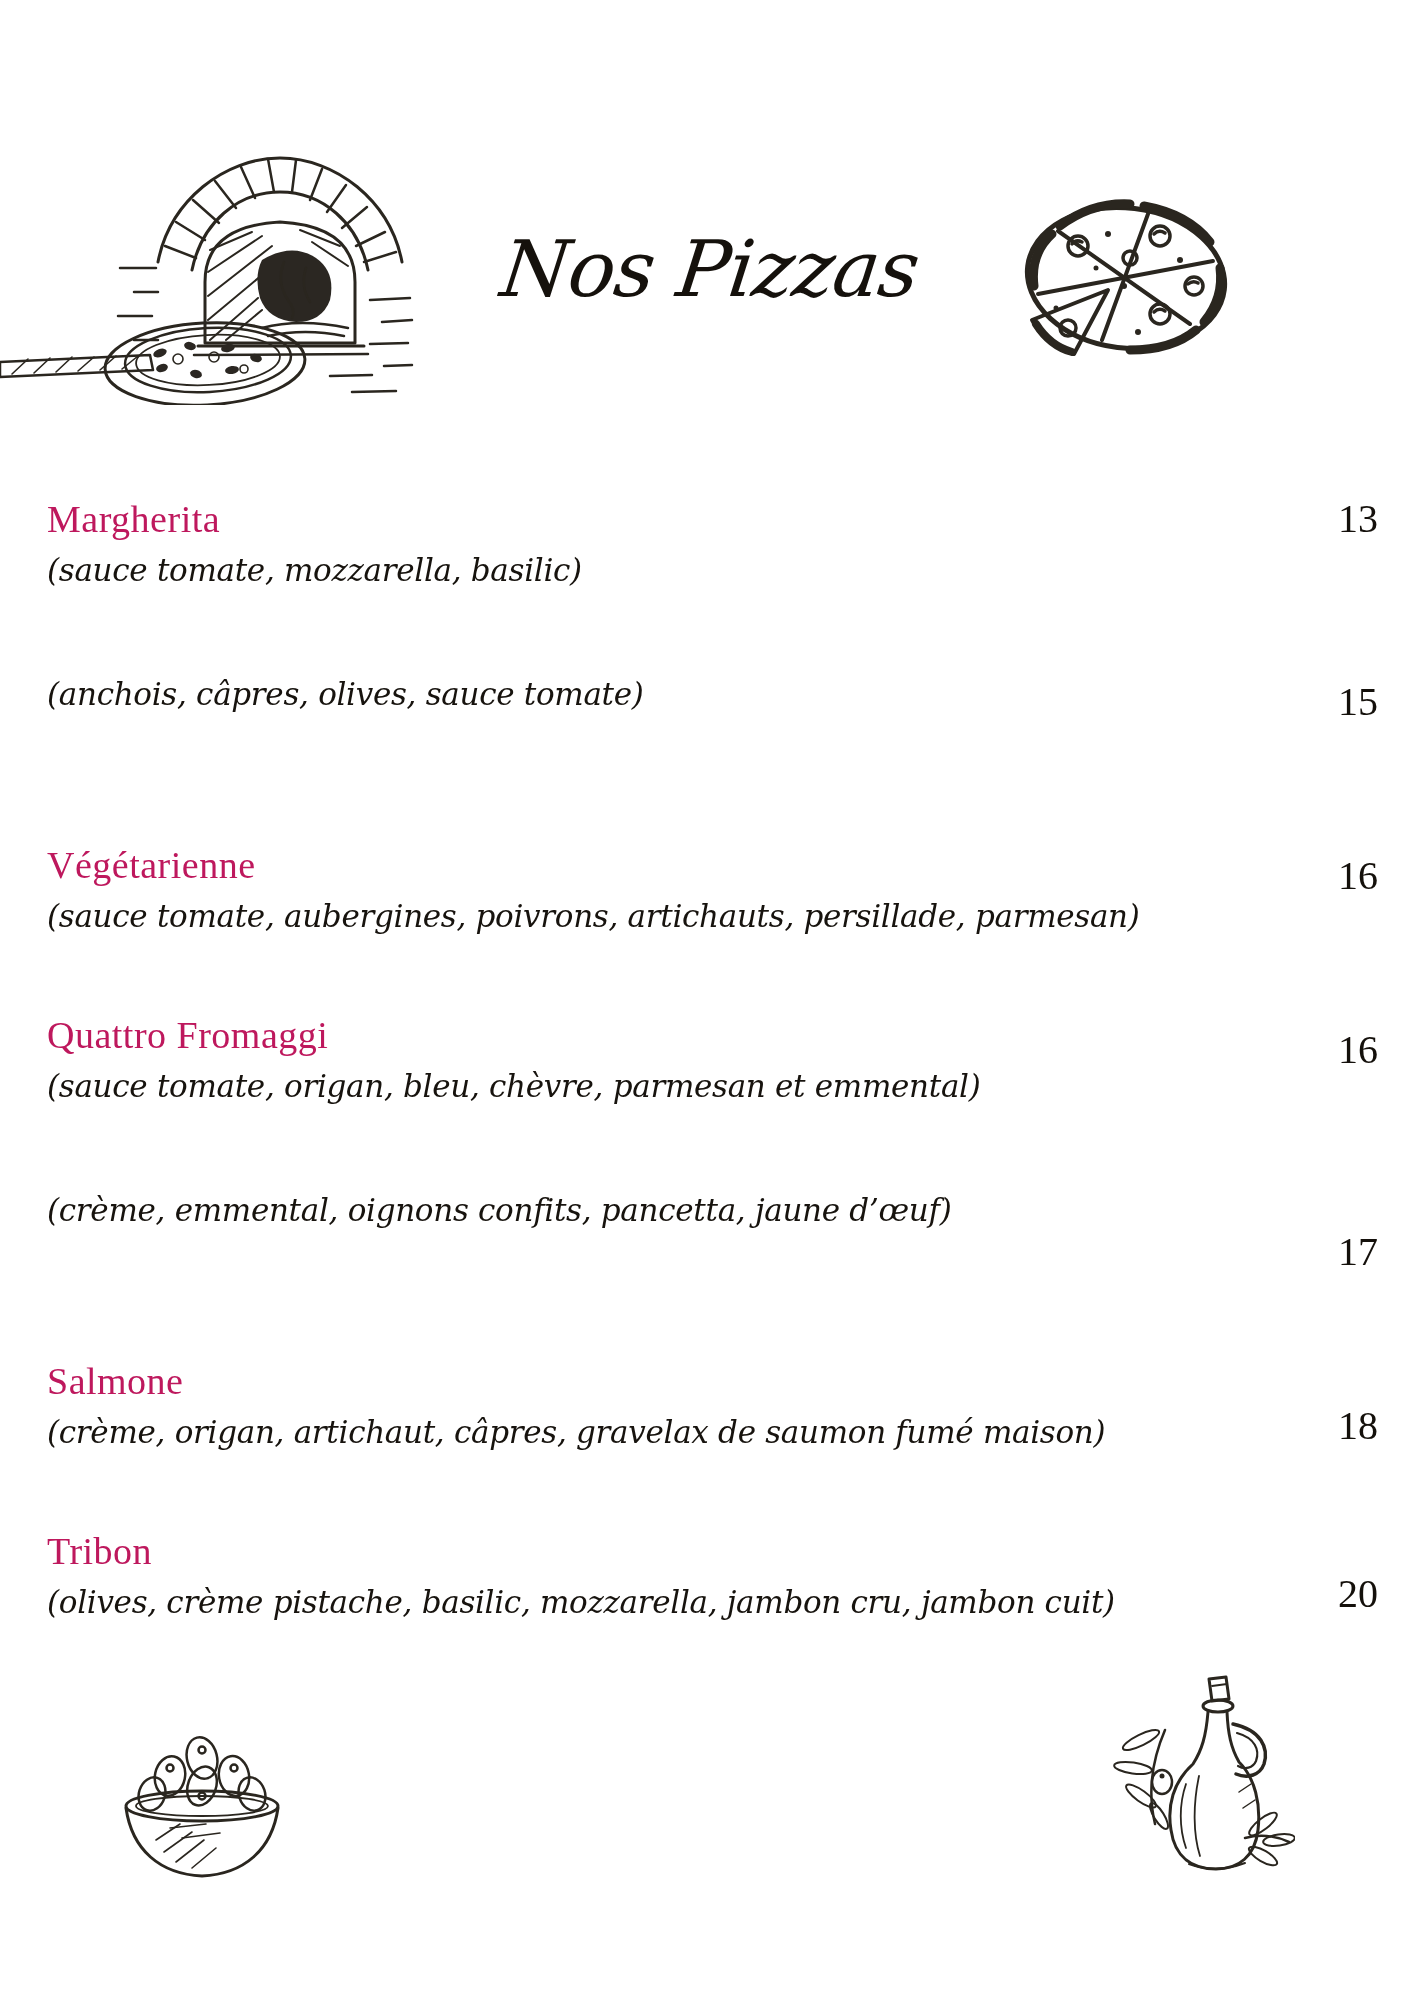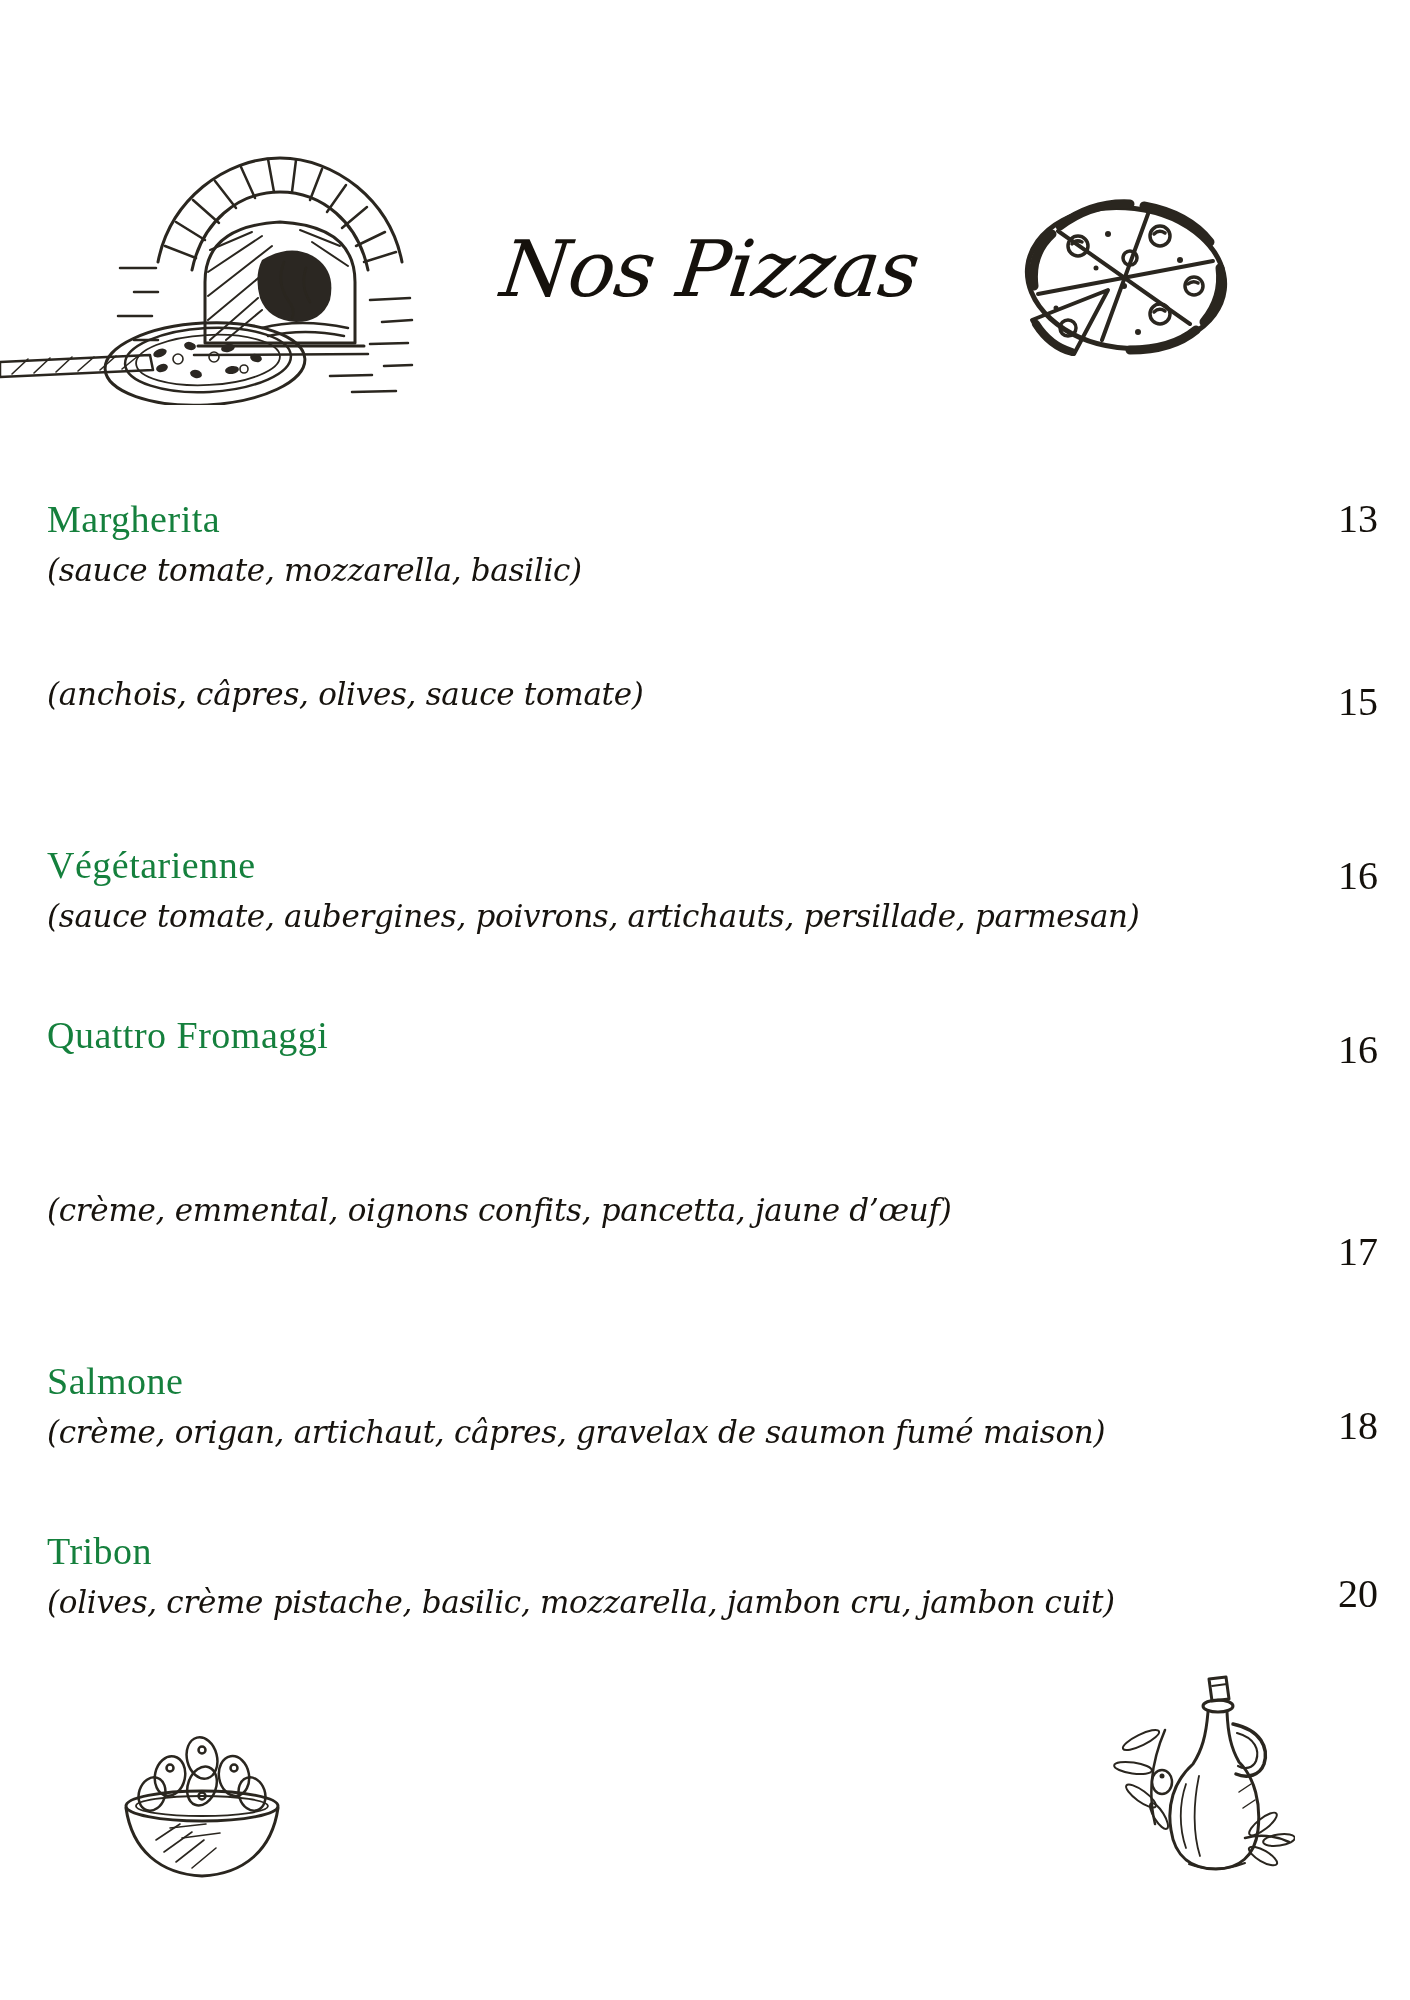--- a/index.html
+++ b/index.html
@@ -34,21 +34,21 @@
   }
   .menu-item{
     position:relative;
     height:170px;
   }
   .item-name{
     font-family:"Liberation Serif",serif;
     font-size:38px;
     line-height:46px;
     letter-spacing:0.5px;
-    color:#15803d;
+    color:#be185d;
   }
   .item-desc{
     font-family:"DejaVu Serif",serif;
     font-style:italic;
     font-size:31px;
     line-height:44px;
     margin-top:6px;
     letter-spacing:-0.3px;
     color:#17130e;
     white-space:nowrap;
@@ -219,20 +219,21 @@
     </div>
 
     <div class="menu-item">
       <div class="item-name">Végétarienne</div>
       <div class="item-desc">(sauce tomate, aubergines, poivrons, artichauts, persillade, parmesan)</div>
       <div class="item-price">16</div>
     </div>
 
     <div class="menu-item">
       <div class="item-name">Quattro Fromaggi</div>
+      <div class="item-desc">(sauce tomate, origan, bleu, chèvre, parmesan et emmental)</div>
       <div class="item-price">16</div>
     </div>
 
     <div class="menu-item">
       <div class="item-desc">(crème, emmental, oignons confits, pancetta, jaune d’œuf)</div>
       <div class="item-price">17</div>
     </div>
 
     <div class="menu-item">
       <div class="item-name">Salmone</div>

